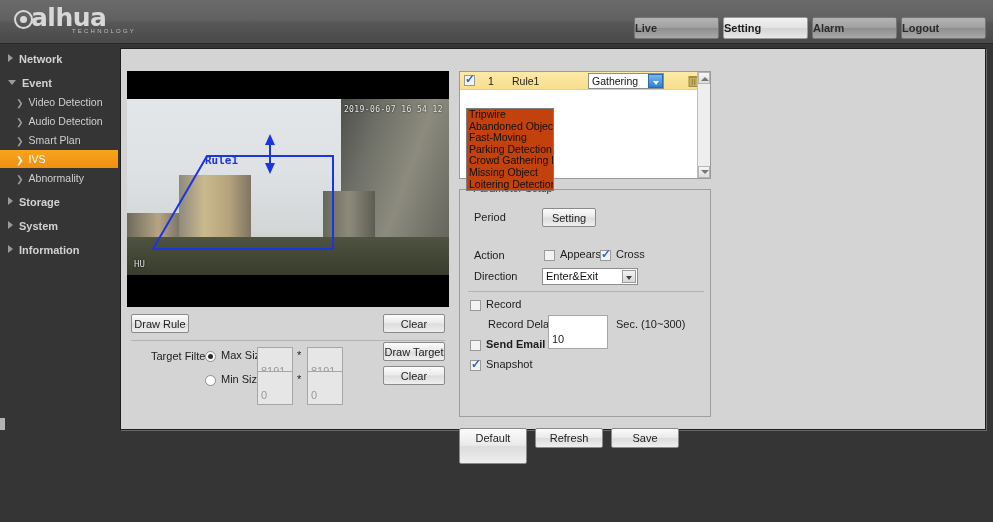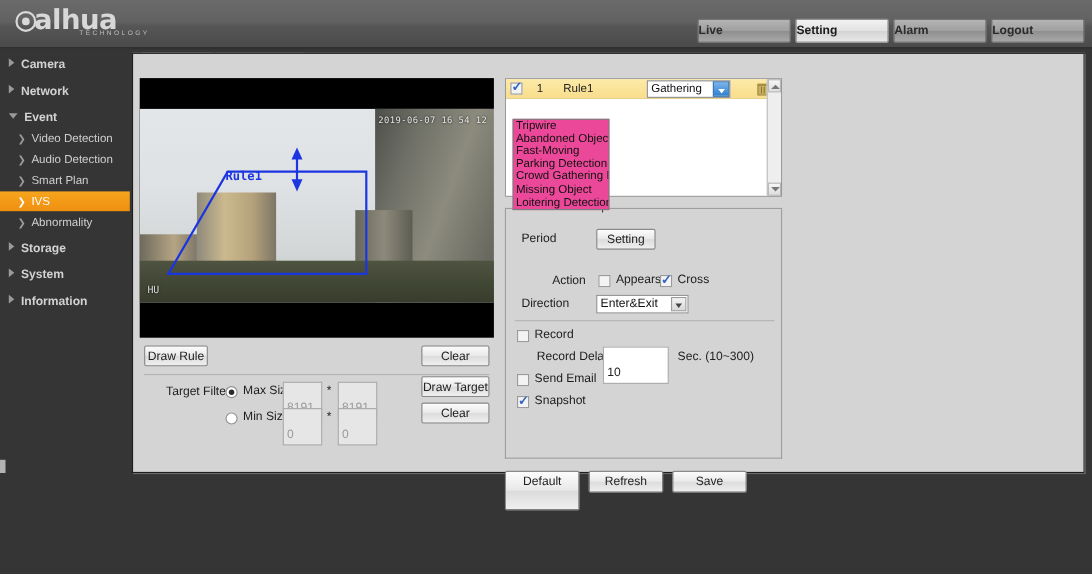--- a/index.html
+++ b/index.html
@@ -213,21 +213,21 @@
   .vscroll .arr i {
     position: absolute; left: 2px; top: 4px; width: 0; height: 0;
     border-left: 4px solid transparent; border-right: 4px solid transparent;
   }
   .vscroll .arr.up i { border-bottom: 4px solid #777; }
   .vscroll .arr.dn i { border-top: 4px solid #777; top: 3px; }
 
   
   .ddlist {
     position: absolute; left: 466px; top: 108px; width: 88px;
-    background: #ec4899; border: 1px solid #7d7d7d; z-index: 60; overflow: hidden;
+    background: #c2410c; border: 1px solid #7d7d7d; z-index: 60; overflow: hidden;
   }
   .ddopt {
     height: 11.6px; line-height: 11.6px; font-size: 10.5px; color: #111;
     padding-left: 2px; white-space: nowrap; cursor: pointer;
   }
 
   
   .group {
     position: absolute; left: 338px; top: 140px; width: 252px; height: 228px;
     border: 1px solid #9e9e9e; border-top: none;
@@ -275,23 +275,20 @@
     </div>
     <div class="navbtns">
       <div class="navbtn">Live</div>
       <div class="navbtn active">Setting</div>
       <div class="navbtn">Alarm</div>
       <div class="navbtn">Logout</div>
     </div>
   </div>
 
   <div class="sidebar">
-    <div class="nav-top">
-      <span class="tri"></span><span>Camera</span>
-    </div>
     <div class="nav-top">
       <span class="tri"></span><span>Network</span>
     </div>
     <div class="nav-top open">
       <span class="tri"></span><span>Event</span>
     </div>
     <div class="nav-sub">
       <span class="chev">❯</span><span>Video Detection</span>
     </div>
     <div class="nav-sub">
@@ -395,43 +392,43 @@
           </div>
       </div>
     </div>
 
     <div class="group">
       <span class="group-title">Parameter Setup</span>
 
       <div class="lbl" style="position:absolute; left:14px; top:22px;">Period</div>
       <div class="btn" style="position:absolute; left:82px; top:19px; width:54px;">Setting</div>
 
-      <div class="lbl" style="position:absolute; left:14px; top:60px;margin-left:28px;">Action</div>
+      <div class="lbl" style="position:absolute; left:14px; top:60px;">Action</div>
       <span class="chk" style="position:absolute; left:84px; top:61px;"></span>
       <div class="lbl" style="position:absolute; left:100px; top:59px;">Appears</div>
       <span class="chk blue on" style="position:absolute; left:140px; top:61px;"></span>
       <div class="lbl" style="position:absolute; left:156px; top:59px;">Cross</div>
 
       <div class="lbl" style="position:absolute; left:14px; top:81px;">Direction</div>
-      <div class="sel2" style="left:82px; top:79px; width:84px;">
+      <div class="sel2" style="left:82px; top:79px; width:96px;">
         <span>Enter&amp;Exit</span>
         <span class="arrow2"></span>
       </div>
 
       <div class="hr" style="left:8px; top:102px; width:236px;"></div>
 
       <span class="chk" style="position:absolute; left:10px; top:111px;"></span>
       <div class="lbl" style="position:absolute; left:26px; top:109px;">Record</div>
 
       <div class="lbl" style="position:absolute; left:28px; top:129px;">Record Delay</div>
       <div class="txtin" style="position:absolute; left:88px; top:126px; width:60px;">10</div>
       <div class="lbl" style="position:absolute; left:156px; top:129px;">Sec. (10~300)</div>
 
       <span class="chk" style="position:absolute; left:10px; top:151px;"></span>
-      <div class="lbl" style="position:absolute; left:26px; top:149px;">Send Email</div>
+      <div class="lbl" style="position:absolute; left:26px; top:149px;font-weight:bold;">Send Email</div>
 
       <span class="chk blue on" style="position:absolute; left:10px; top:171px;"></span>
       <div class="lbl" style="position:absolute; left:26px; top:169px;">Snapshot</div>
     </div>
 
     <div style="position:absolute; left:338px; top:379px;">
       <div class="btn" style="position:absolute; left:0; top:0; width:68px; height:36px; line-height:19px;">Default</div>
       <div class="btn" style="position:absolute; left:76px; top:0; width:68px; height:20px; line-height:19px;">Refresh</div>
       <div class="btn" style="position:absolute; left:152px; top:0; width:68px; height:20px; line-height:19px;">Save</div>
     </div>

